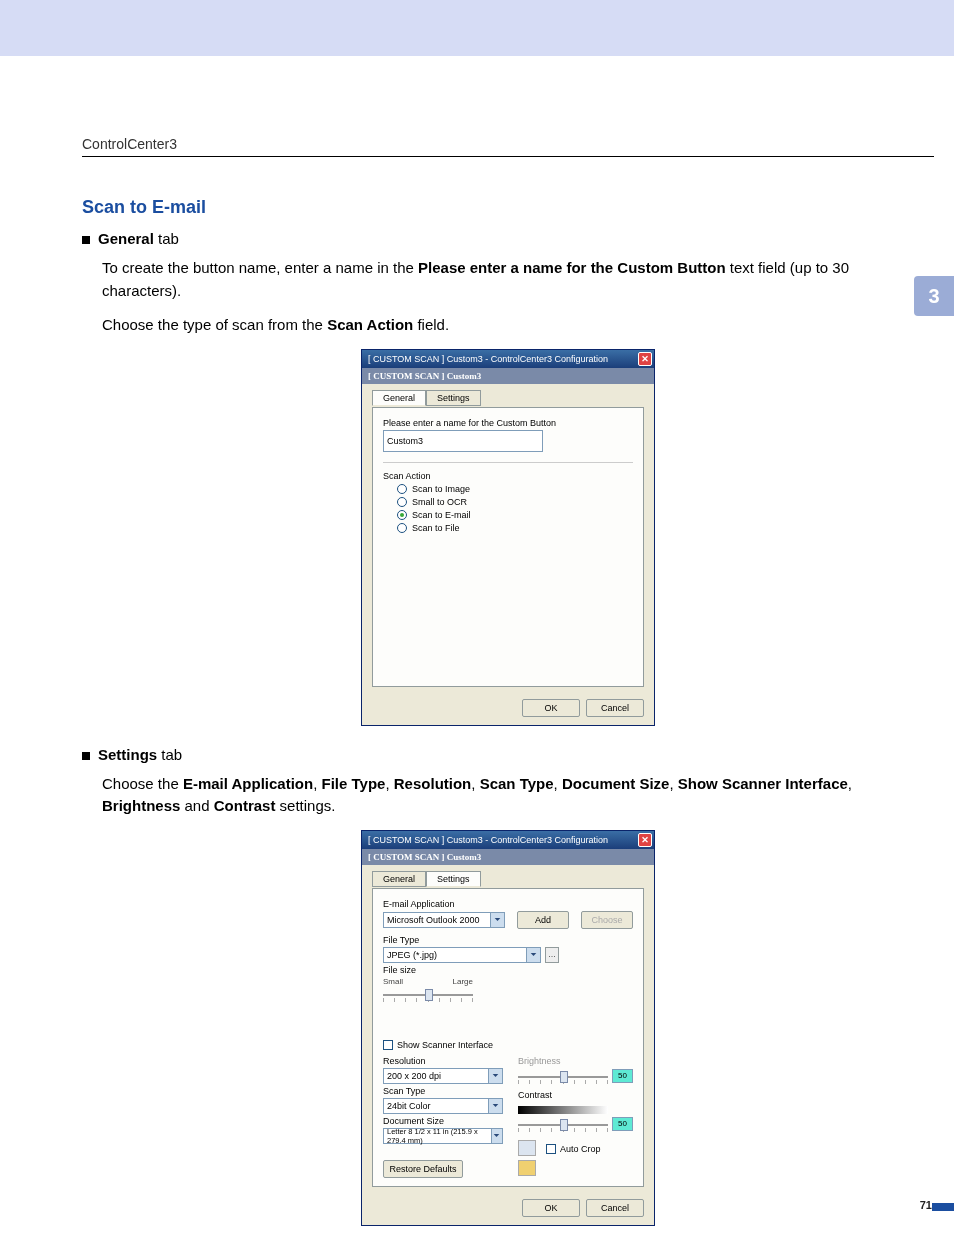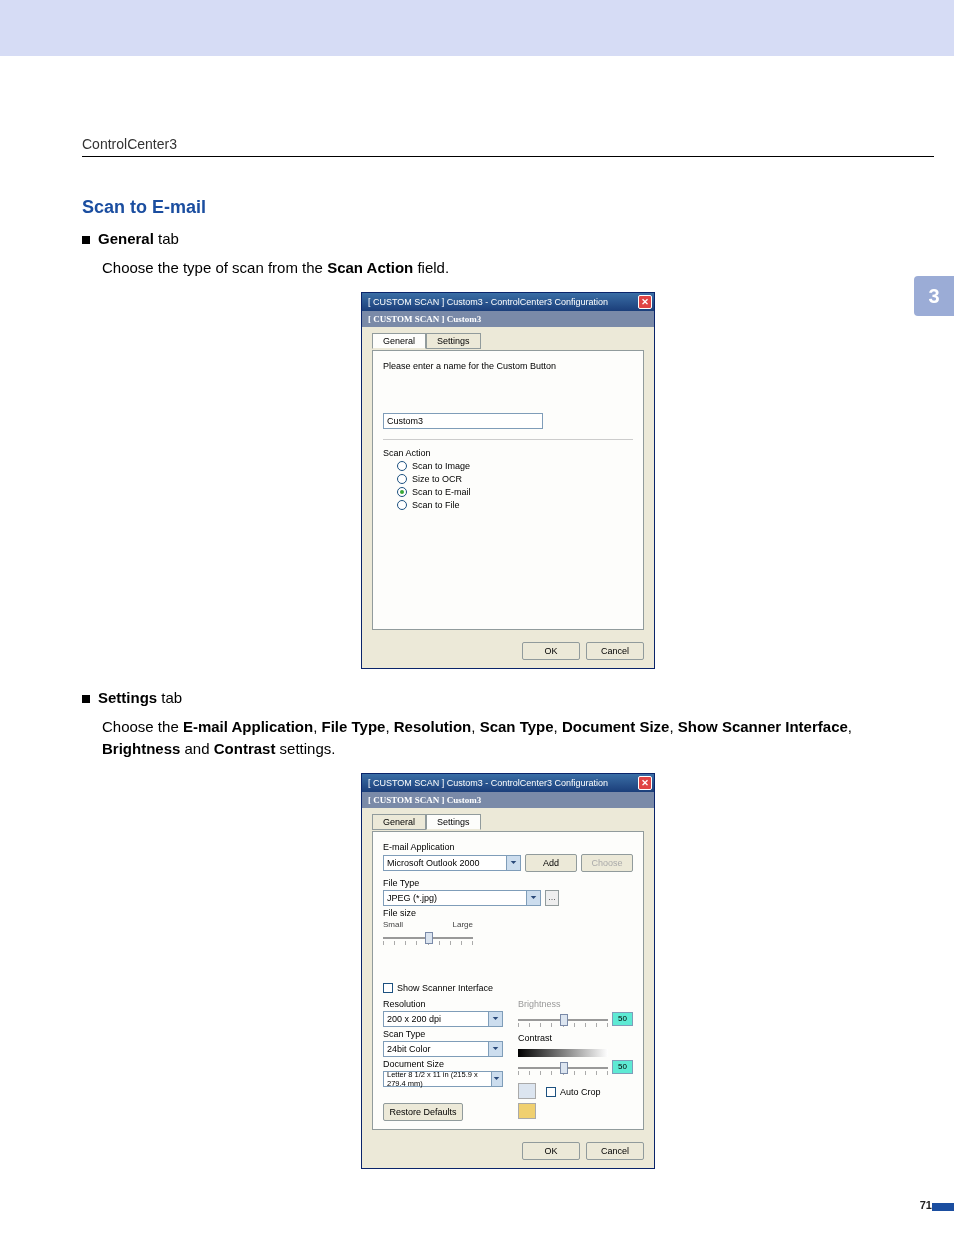--- a/index.html
+++ b/index.html
@@ -22,30 +22,30 @@
   .dialog { width: 294px; margin: 8px auto 20px auto; border: 1px solid #0a246a; background: #ece9d8; font-family: Tahoma, sans-serif; font-size: 9px; position: relative; }
   .titlebar { height: 18px; background: linear-gradient(#3a6ea5,#1b3e7a); color: #fff; display: flex; align-items: center; padding: 0 2px 0 6px; font-size: 9px; justify-content: space-between; }
   .close-btn { width: 14px; height: 14px; background: #e04343; color: #fff; display: flex; align-items: center; justify-content: center; font-size: 9px; font-weight: bold; border: 1px solid #fff; border-radius: 2px; }
   .subtitle { background: #7a8aa8; color: #fff; font-size: 9px; padding: 3px 6px; font-weight: bold; font-family: Liberation Serif, serif; }
   .dlg-body { padding: 6px 10px 6px 10px; }
   .tabs { display: flex; gap: 0; margin-bottom: 2px; }
   .tab { padding: 2px 10px; border: 1px solid #919b9c; font-size: 9px; background: #ece9d8; }
   .tab.active { border-bottom: 1px solid #ece9d8; background: #fdfdfb; position: relative; z-index: 2; }
   .tab-panel { border: 1px solid #919b9c; padding: 8px 10px; background: #fdfdfb; min-height: 280px; margin-top: -1px; position: relative; }
   .field-label { font-size: 9px; margin: 2px 0 2px 0; color: #000; }
-  .text-input { width: 160px; height: 16px; border: 1px solid #7f9db9; font-size: 9px; padding: 1px 3px; background: #fff; margin-top: 40px; }
+  .text-input { width: 160px; height: 22px; border: 1px solid #7f9db9; font-size: 9px; padding: 1px 3px; background: #fff; }
   .wide-input { width: 160px; }
   .sep-line { border: none; border-top: 1px solid #ccc; margin: 10px 0 8px 0; }
   .radio-row { display: flex; align-items: center; gap: 5px; margin: 3px 0 3px 14px; font-size: 9px; }
   .radio { width: 10px; height: 10px; border: 1px solid #1c5180; border-radius: 50%; display: inline-flex; align-items: center; justify-content: center; background: #fff; }
   .radio.selected::after { content: ""; width: 4px; height: 4px; background: #38a838; border-radius: 50%; display: block; }
   .dlg-footer { display: flex; justify-content: flex-end; gap: 6px; padding: 6px 10px 8px 10px; }
   .btn { min-width: 58px; height: 18px; font-size: 9px; background: #ece9d8; border: 1px solid #919b9c; border-radius: 2px; display: inline-flex; align-items: center; justify-content: center; }
   .btn.disabled { color: #aaa; }
-  .btn.small { min-width: 52px; }
+  .btn.small { min-width: 52px; margin-left: 8px; }
   .btn.restore { min-width: 80px; }
 
   
   .dlg2 .tab-panel { min-height: 298px; }
   .row-flex { display: flex; align-items: center; gap: 4px; }
   .combo { height: 16px; border: 1px solid #7f9db9; background: #fff; display: flex; align-items: center; justify-content: space-between; font-size: 9px; padding: 0 0 0 3px; }
   .combo .arrow { width: 14px; height: 14px; background: #cde; border-left: 1px solid #7f9db9; display: flex; align-items: center; justify-content: center; }
   .combo .arrow svg { width: 7px; height: 7px; }
   .checkbox { width: 10px; height: 10px; border: 1px solid #1c5180; background: #fff; display: inline-block; }
   .check-row { display: flex; align-items: center; gap: 4px; font-size: 9px; margin: 4px 0; }
@@ -75,20 +75,23 @@
   <div class="header-sub">ControlCenter3</div>
   <hr class="rule">
 
   <h2 class="section-title">Scan to E-mail</h2>
 
   <div class="bullet-row">
     <span class="sq"></span>
     <span class="label"><span class="bold">General</span><span> tab</span></span>
   </div>
   <p class="body-text">
+    <span>To create the button name, enter a name in the </span><span class="bold">Please enter a name for the Custom Button</span><span> text field (up to 30 characters).</span>
+  </p>
+  <p class="body-text">
     <span>Choose the type of scan from the </span><span class="bold">Scan Action</span><span> field.</span>
   </p>
 
   <div class="dialog">
     <div class="titlebar">
       <span>[  CUSTOM SCAN  ]   Custom3 - ControlCenter3 Configuration</span>
       <span class="close-btn">✕</span>
     </div>
     <div class="subtitle">[  CUSTOM SCAN  ]   Custom3</div>
     <div class="dlg-body">
@@ -100,21 +103,21 @@
         <div class="field-label">Please enter a name for the Custom Button</div>
         <input class="text-input wide-input" value="Custom3" style="">
         <hr class="sep-line">
         <div class="field-label">Scan Action</div>
         <div class="radio-row">
             <span class="radio"></span>
             <span>Scan to Image</span>
           </div>
         <div class="radio-row">
             <span class="radio"></span>
-            <span>Size to OCR</span>
+            <span>Small to OCR</span>
           </div>
         <div class="radio-row">
             <span class="radio selected"></span>
             <span>Scan to E-mail</span>
           </div>
         <div class="radio-row">
             <span class="radio"></span>
             <span>Scan to File</span>
           </div>
       </div>

